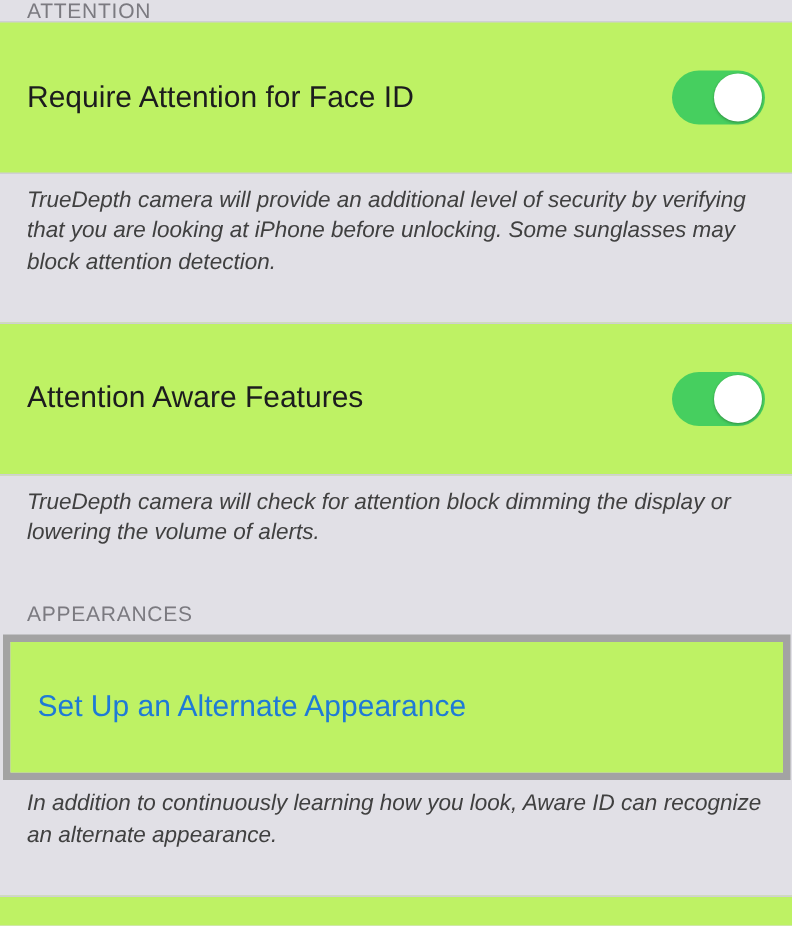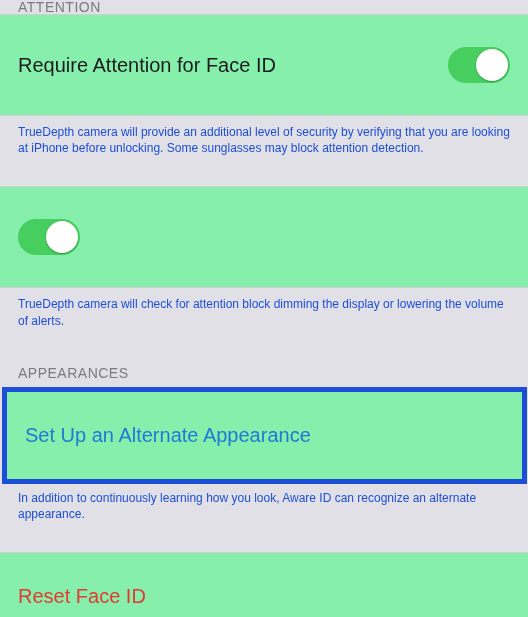--- a/index.html
+++ b/index.html
@@ -16,26 +16,27 @@
     padding: 6px 18px 8px 18px;
     font-size: 14px;
     letter-spacing: 0.5px;
     color: #7b7a80;
     text-transform: uppercase;
   }
   .section-header.cut { padding-top: 0; line-height: 14px; height: 14px; overflow: hidden; position: relative;}
   .section-header.cut span { position: absolute; bottom: 0; left: 18px; }
   .footer-text {
     padding: 8px 18px 8px 18px;
-    font-size: 12px;
+    font-size: 15px;
     line-height: 1.35;
-    color: #1d4ed8;
+    color: #404040;
+    font-style: italic;
   }
   .row {
-    background: #86efac;
+    background: #bef264;
     border-top: 1px solid #cfcfd3;
     border-bottom: 1px solid #cfcfd3;
     padding: 32px 18px;
     display: flex;
     align-items: center;
     justify-content: space-between;
     min-height: 54px;
   }
   .row-label {
     font-size: 20px;
@@ -57,21 +58,21 @@
     height: 32px;
     border-radius: 50%;
     background: #fff;
     top: 2px;
     box-shadow: 0 1px 2px rgba(0,0,0,0.25), 0 0 0 0.5px rgba(0,0,0,0.04);
   }
   .toggle.on .knob { right: 2px; }
   .spacer-sm { height: 22px; }
   .spacer-lg { height: 34px; }
   .highlight-box {
-    border: 5px solid #1d4ed8;
+    border: 5px solid #a3a3a3;
     position: relative;
     margin: -2px 1px -2px 2px;
   }
   .highlight-box .row { border-top: none; border-bottom: none; }
 </style>
 </head>
 <body>
 
 <div class="section-header cut">
     <span>ATTENTION</span>
@@ -81,20 +82,21 @@
   <span class="row-label">Require Attention for Face ID</span>
   <div class="toggle on">
       <div class="knob"></div>
     </div>
 </div>
 <div class="footer-text">TrueDepth camera will provide an additional level of security by verifying that you are looking at iPhone before unlocking. Some sunglasses may block attention detection.</div>
 
 <div class="spacer-sm"></div>
 
 <div class="row">
+  <span class="row-label">Attention Aware Features</span>
   <div class="toggle on">
       <div class="knob"></div>
     </div>
 </div>
 <div class="footer-text">TrueDepth camera will check for attention block dimming the display or lowering the volume of alerts.</div>
 
 <div class="spacer-sm"></div>
 
 <div class="section-header">APPEARANCES</div>
 

